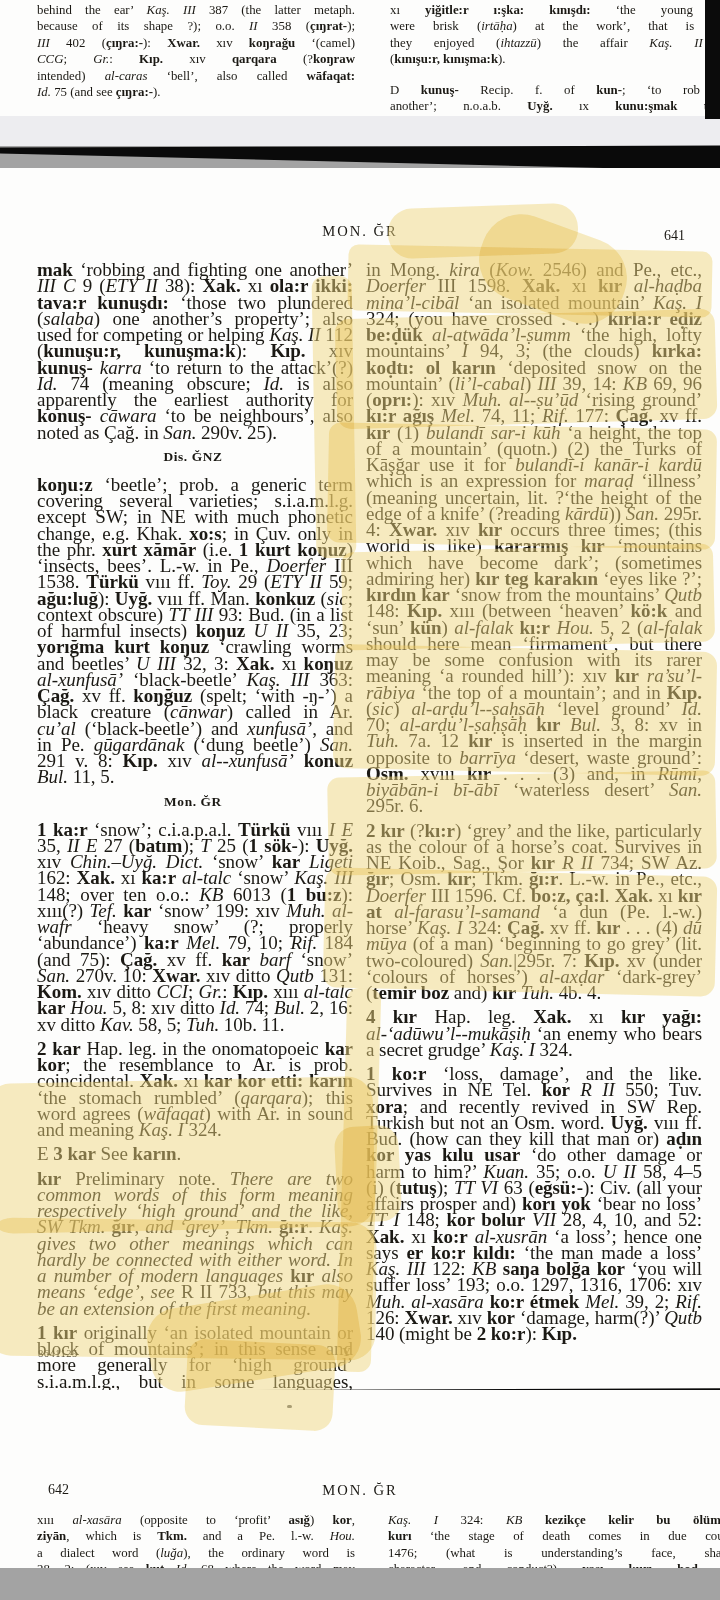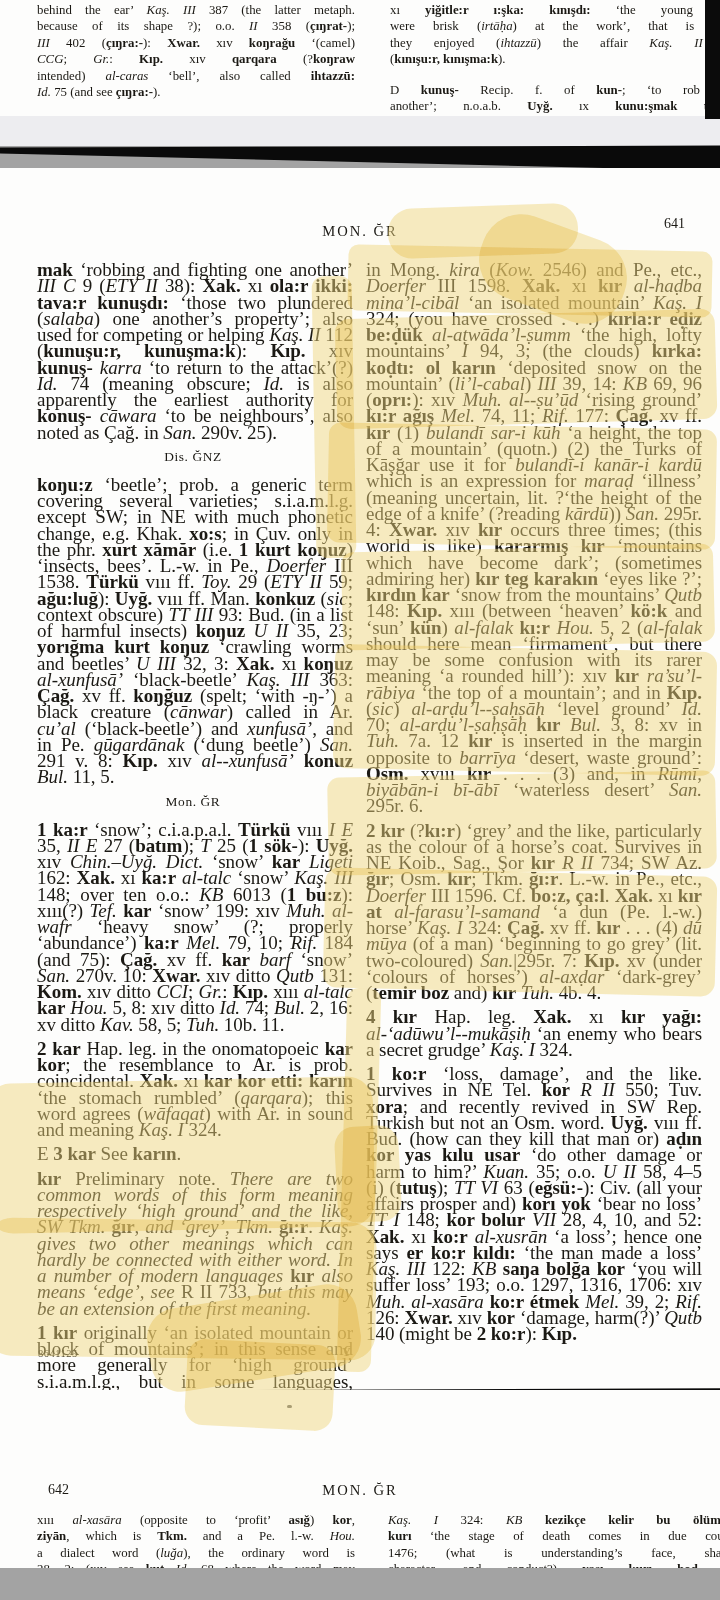--- a/index.html
+++ b/index.html
@@ -6,21 +6,21 @@
   body{width:720px;height:1600px;background:#ffffff;font-family:"Liberation Serif","DejaVu Serif",serif;color:#1b1914;}
   #root{position:absolute;left:0;top:0;width:720px;height:1600px;overflow:hidden;background:#a3a3a3;}
   .sect{position:absolute;left:0;width:720px;background:#fdfdfc;overflow:hidden;}
   .gap{position:absolute;left:0;width:720px;background:#ededf0;}
   .band{position:absolute;left:0;width:720px;background:#0a0a0a;}
   .b1{top:145px;height:30px;clip-path:polygon(0 8%,100% 2%,100% 86%,0 28%);}
   .b2{top:1387px;height:22px;clip-path:polygon(0 18%,100% 6%,100% 78%,0 58%);}
   .edgeR{position:absolute;left:705px;top:0;width:15px;height:119px;background:#0b0b0b;}
   .col{position:absolute;}
   .para{text-align:justify;margin:0 0 8px 0;line-height:16.25px;font-size:19px;letter-spacing:-0.05px;}
-  .heading{text-align:center;font-weight:400;font-size:13.4px;margin:6px 4px 12px 0;letter-spacing:0.6px;}
+  .heading{text-align:center;font-weight:700;font-size:13.4px;margin:6px 4px 12px 0;letter-spacing:0.6px;}
   .line{text-align:justify;text-align-last:justify;font-size:12.85px;line-height:16.4px;}
   .line.lastline{text-align-last:left;}
   .parabreak{height:14px;}
   b{font-weight:700;}
   .runhead{position:absolute;left:0;width:720px;text-align:center;font-size:14.6px;letter-spacing:2px;font-variant:small-caps;}
   .runhead-text{font-variant:normal;}
   .pagenum{position:absolute;font-size:14px;font-weight:400;}
   .footnum{position:absolute;font-size:10.5px;letter-spacing:0.5px;}
   .footsig{position:absolute;font-size:12.5px;font-weight:700;}
   .speck{position:absolute;left:287px;top:15px;width:5px;height:3px;background:#6a6a6a;border-radius:2px;}
@@ -31,41 +31,41 @@
 <body>
 
 <div id="root">
 
   <section class="sect" style="top:0;height:116px">
     <div class="col" style="left:37px;top:2px;width:318px">
         <div class="line">behind the ear’ <i>Kaş. III</i> 387 (the latter metaph.</div>
         <div class="line">because of its shape ?); o.o. <i>II</i> 358 (<b>çıŋrat-</b>);</div>
         <div class="line"><i>III</i> 402 (<b>çıŋra:-</b>): <b>Xwar.</b> xıv <b>koŋrağu</b> ‘(camel)</div>
         <div class="line"><i>CCG</i>; <i>Gr.</i>: <b>Kıp.</b> xıv <b>qarqara</b> (?<b>koŋraw</b></div>
-        <div class="line">intended) <i>al-caras</i> ‘bell’, also called <b>ihtazzū:</b></div>
+        <div class="line">intended) <i>al-caras</i> ‘bell’, also called <b>wāfaqat:</b></div>
         <div class="line lastline"><i>Id.</i> 75 (and see <b>çıŋra:-</b>).</div>
       </div>
     <div class="col" style="left:390px;top:2px;width:338px">
         <div class="line">xı <b>yiğitle:r ı:şka: kınışdı:</b> ‘the young m</div>
         <div class="line">were brisk (<i>irtāḥa</i>) at the work’, that is wh</div>
         <div class="line">they enjoyed (<i>ihtazzū</i>) the affair <i>Kaş. II</i> ı</div>
         <div class="line lastline">(<b>kınışu:r, kınışma:k</b>).</div>
         <div class="parabreak"></div>
         <div class="line">D <b>kunuş-</b> Recip. f. of <b>kun-</b>; ‘to rob o</div>
         <div class="line">another’; n.o.a.b. <b>Uyğ.</b> ıx <b>kunu:şmak tartı</b></div>
       </div>
   </section>
 
   <div class="gap" style="top:116px;height:30px"></div>
   <div class="band b1"></div>
   <div class="edgeR"></div>
 
   <section class="sect" style="top:168px;height:1224px">
     <div class="runhead" style="top:55px"><span class="runhead-text">MON. ĞR</span></div>
-    <div class="pagenum" style="left:664px;top:48px">641</div>
+    <div class="pagenum" style="left:664px;top:60px">641</div>
     <div class="col" style="left:37px;top:94px;width:316px">
         <div class="para"><b>mak</b> ‘robbing and fighting one another’ <i>III C</i> 9 (<i>ETY II</i> 38): <b>Xak.</b> xı <b>ola:r ikki: tava:r kunuşdı:</b> ‘those two plundered (<i>salaba</i>) one another’s property’; also used for competing or helping <i>Kaş. II</i> 112 (<b>kunuşu:r, kunuşma:k</b>): <b>Kıp.</b> xıv <b>kunuş-</b> <i>karra</i> ‘to return to the attack’(?) <i>Id.</i> 74 (meaning obscure; <i>Id.</i> is also apparently the earliest authority for <b>konuş-</b> <i>cāwara</i> ‘to be neighbours’, also noted as Çağ. in <i>San.</i> 290v. 25).</div>
         <div class="heading">Dis. ĞNZ</div>
         <div class="para"><b>koŋu:z</b> ‘beetle’; prob. a generic term covering several varieties; s.i.a.m.l.g. except SW; in NE with much phonetic change, e.g. Khak. <b>xo:s</b>; in Çuv. only in the phr. <b>xurt xămăr</b> (i.e. <b>1 kurt koŋuz</b>) ‘insects, bees’. L.-w. in Pe., <i>Doerfer</i> III 1538. <b>Türkü</b> vııı ff. <i>Toy.</i> 29 (<i>ETY II</i> 59; <b>ağu:luğ</b>): <b>Uyğ.</b> vııı ff. Man. <b>konkuz</b> (<i>sic</i>; context obscure) <i>TT III</i> 93: Bud. (in a list of harmful insects) <b>koŋuz</b> <i>U II</i> 35, 23; <b>yorığma kurt koŋuz</b> ‘crawling worms and beetles’ <i>U III</i> 32, 3: <b>Xak.</b> xı <b>koŋuz</b> <i>al-xunfusā’</i> ‘black-beetle’ <i>Kaş. III</i> 363: <b>Çağ.</b> xv ff. <b>koŋğuz</b> (spelt; ‘with -ŋ-’) a black creature (<i>cānwar</i>) called in Ar. <i>cu’al</i> (‘black-beetle’) and <i>xunfusā’</i>, and in Pe. <i>gūgardānak</i> (‘dung beetle’) <i>San.</i> 291 v. 8: <b>Kıp.</b> xıv <i>al--xunfusā’</i> <b>konuz</b> <i>Bul.</i> 11, 5.</div>
         <div class="heading">Mon. ĞR</div>
         <div class="para"><b>1 ka:r</b> ‘snow’; c.i.a.p.a.l. <b>Türkü</b> vııı <i>I E</i> 35, <i>II E</i> 27 (<b>batım</b>); <i>T</i> 25 (<b>1 sök-</b>): <b>Uyğ.</b> xıv <i>Chin.–Uyğ. Dict.</i> ‘snow’ <b>kar</b> <i>Ligeti</i> 162: <b>Xak.</b> xı <b>ka:r</b> <i>al-talc</i> ‘snow’ <i>Kaş. III</i> 148; over ten o.o.: <i>KB</i> 6013 (<b>1 bu:z</b>): xııı(?) <i>Tef.</i> <b>kar</b> ‘snow’ 199: xıv <i>Muh. al-wafr</i> ‘heavy snow’ (?; properly ‘abundance’) <b>ka:r</b> <i>Mel.</i> 79, 10; <i>Rif.</i> 184 (and 75): <b>Çağ.</b> xv ff. <b>kar</b> <i>barf</i> ‘snow’ <i>San.</i> 270v. 10: <b>Xwar.</b> xıv ditto <i>Qutb</i> 131: <b>Kom.</b> xıv ditto <i>CCI</i>; <i>Gr.</i>: <b>Kıp.</b> xııı <i>al-talc</i> <b>kar</b> <i>Hou.</i> 5, 8: xıv ditto <i>Id.</i> 74; <i>Bul.</i> 2, 16: xv ditto <i>Kav.</i> 58, 5; <i>Tuh.</i> 10b. 11.</div>
         <div class="para"><b>2 kar</b> Hap. leg. in the onomatopoeic <b>kar kor</b>; the resemblance to Ar. is prob. coincidental. <b>Xak.</b> xı <b>kar kor etti: karın</b> ‘the stomach rumbled’ (<i>qarqara</i>); this word agrees (<i>wāfaqat</i>) with Ar. in sound and meaning <i>Kaş. I</i> 324.</div>
         <div class="para">E <b>3 kar</b> See <b>karın</b>.</div>
         <div class="para"><b>kır</b> Preliminary note. <i>There are two common words of this form meaning respectively ‘high ground’ and the like, SW Tkm.</i> <b>ğır</b>, <i>and ‘grey’, Tkm.</i> <b>ğı:r</b>. <i>Kaş. gives two other meanings which can hardly be connected with either word. In a number of modern languages</i> <b>kır</b> <i>also means ‘edge’, see</i> R II 733, <i>but this may be an extension of the first meaning.</i></div>
         <div class="para"><b>1 kır</b> originally ‘an isolated mountain or block of mountains’; in this sense and more generally for ‘high ground’ s.i.a.m.l.g., but in some languages, including NW Nog., SW Osm. it hardly means more than ‘plain, steppe, wilderness’ without any connotation of height.  L.-w.</div>

